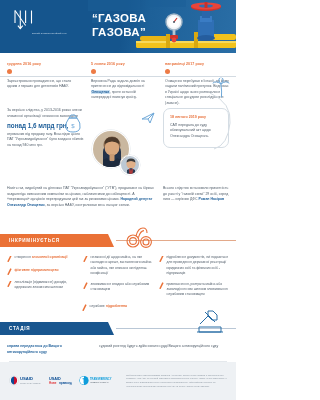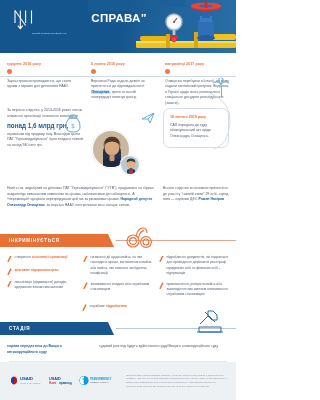--- a/index.html
+++ b/index.html
@@ -124,21 +124,22 @@
           <path d="M2 1.5 L12.6 16.5"></path>
           <path d="M7.3 11.5 L7.3 19.5"></path>
           <path d="M4.9 16.6 L7.3 19.6 L9.7 16.6"></path>
           <path d="M18.5 1.5 L18.5 14.5"></path>
         </g>
       </svg>
       <div class="logo-cap">вищий антикорупційний суд</div>
     </div>
 
     <div class="hdr-title">
-      <div>СПРАВА”</div>
+      <div>“ГАЗОВА</div>
+      <div>ГАЗОВА”</div>
     </div>
 
     <div class="pipe-wrap">
       <svg width="100" height="53" viewBox="0 0 100 53">
 
         <rect x="0" y="41" width="100" height="7" rx="1.5" fill="#f2c21c"></rect>
         <rect x="0" y="41" width="100" height="2" fill="#f7d95c"></rect>
         <rect x="4" y="36" width="30" height="5" rx="2" fill="#e8b516"></rect>
         <rect x="62" y="34" width="38" height="6" rx="2" fill="#f2c21c"></rect>
 

